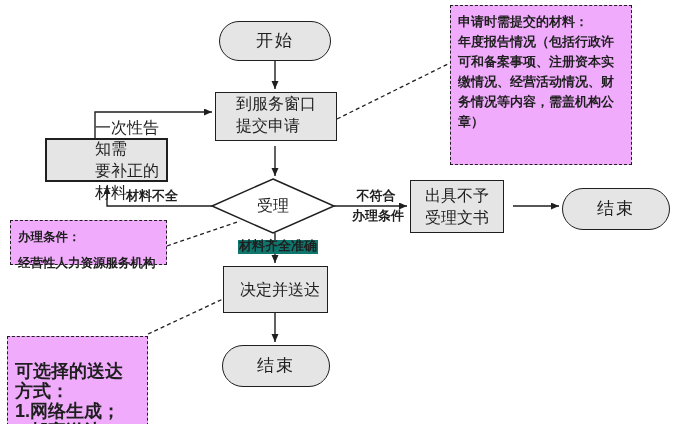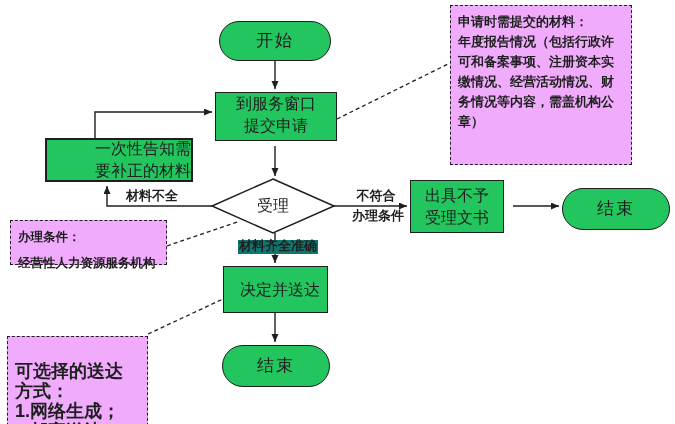--- a/index.html
+++ b/index.html
@@ -7,23 +7,23 @@
     position:relative;
     width:675px;height:424px;
     background:#ffffff;
     font-family:"Liberation Sans","DejaVu Sans",sans-serif;
     color:#1f1f1f;
     overflow:hidden;
   }
   #wires{position:absolute;left:0;top:0;width:675px;height:424px;}
   .node{
     position:absolute;box-sizing:border-box;
-    border:1.6px solid #1f1f1f;background:#22c55e;
+    border:1.6px solid #1f1f1f;background:#e5e5e5;
     display:flex;align-items:center;justify-content:center;
-    text-align:center;white-space:pre-line;
+    text-align:left;white-space:pre-line;
     font-size:16px;line-height:1.35;
   }
   .terminator{border-radius:21px;font-size:17px;letter-spacing:2px;}
   .diamond-label{
     position:absolute;display:flex;align-items:center;justify-content:center;
     text-align:center;font-size:16px;background:transparent;border:none;
   }
   .note{
     position:absolute;box-sizing:border-box;
     border:1.6px dashed #1f1f1f;background:#f0abfc;
@@ -36,21 +36,21 @@
     position:absolute;font-size:13px;font-weight:bold;line-height:1.1;
     white-space:nowrap;text-align:center;
   }
   .lbl-incomplete{left:122px;top:189px;width:60px;}
   .lbl-notmeet1{left:352px;top:189px;width:48px;}
   .lbl-notmeet2{left:350px;top:209px;width:56px;}
   .lbl-complete{left:238px;top:240px;width:80px;background:#0f766e;font-family:Liberation Mono, monospace;}
   
   .n-start{left:219px;top:21px;width:112px;height:40px;}
   .n-submit{left:215px;top:92px;width:122px;height:49px;font-family:Liberation Mono, monospace;}
-  .n-notify{left:45px;top:138px;width:148px;height:44px;border-width:2px;padding-left:48px;}
+  .n-notify{left:45px;top:138px;width:123px;height:44px;border-width:2px;padding-left:48px;}
   .n-accept{left:212px;top:179px;width:122px;height:54px;}
   .n-reject{left:410px;top:180px;width:94px;height:53px;}
   .n-endright{left:562px;top:188px;width:108px;height:42px;}
   .n-decide{left:223px;top:266px;width:105px;height:47px;padding-left:9px;}
   .n-endbottom{left:222px;top:345px;width:108px;height:42px;}
 </style>
 </head>
 <body>
 
 <div id="canvas">

